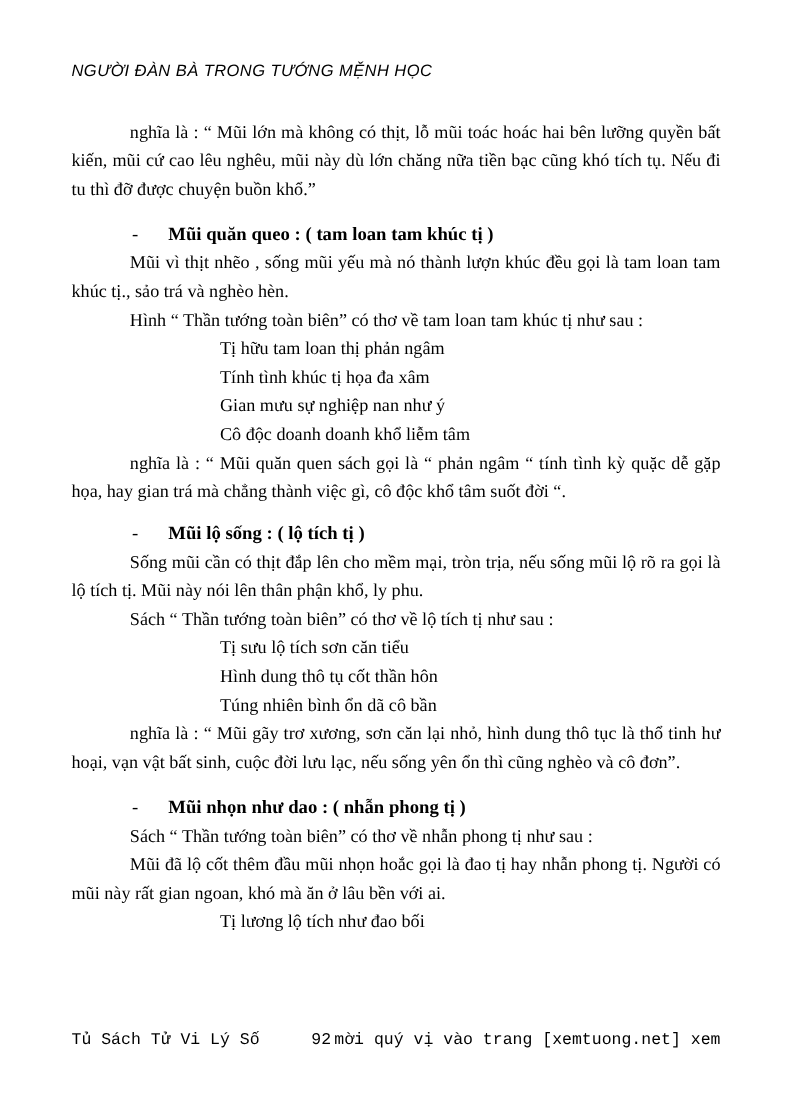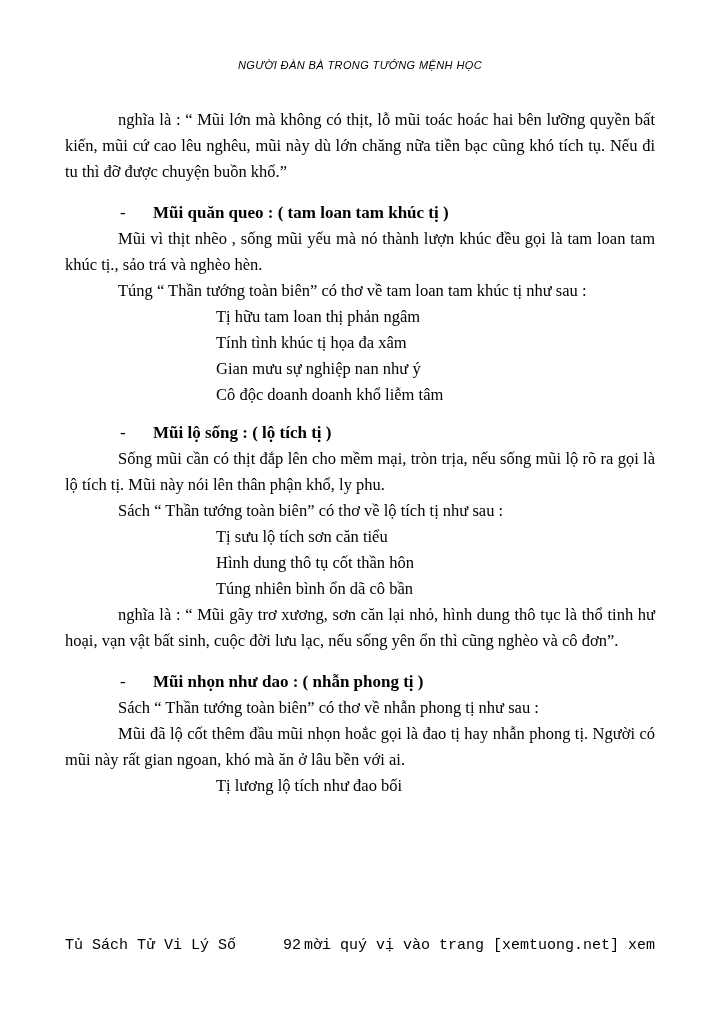--- a/index.html
+++ b/index.html
@@ -14,24 +14,24 @@
     font-family: "Liberation Serif", serif;
     font-size: 16.5px;
     line-height: 26px;
     overflow: hidden;
   }
   .content {
     padding: 0 62px 0 65px;
   }
   .doc-header {
     margin-top: 55px;
-    text-align: center;
+    text-align: left;
     font-family: "Liberation Sans", sans-serif;
     font-style: italic;
-    font-size: 11px;
+    font-size: 15px;
     letter-spacing: 0.4px;
     line-height: 20px;
   }
   p.body-par {
     text-align: justify;
     text-indent: 53px;
   }
   .p-intro { margin-top: 32px; }
   .sec-head {
     font-weight: bold;
@@ -39,21 +39,21 @@
     font-size: 17px;
   }
   .sec-head .dash {
     display: inline-block;
     width: 33px;
     font-weight: normal;
   }
   .mt-15 { margin-top: 15px; }
   .mt-24 { margin-top: 12px; }
   .poem { margin-left: 135px; }
-  .poem div { line-height: 26px; margin-left: 16px; }
+  .poem div { line-height: 26px; }
   .doc-footer {
     position: absolute;
     top: 936px;
     left: 65px;
     right: 62px;
     display: flex;
     justify-content: space-between;
     align-items: baseline;
     font-family: Liberation Mono, monospace;
     font-size: 15px;
@@ -66,27 +66,28 @@
 
 <div class="page">
   <div class="content">
 
     <div class="doc-header">NGƯỜI ĐÀN BÀ TRONG TƯỚNG MỆNH HỌC</div>
 
     <p class="body-par p-intro">nghĩa là : “ Mũi lớn mà không có thịt, lỗ mũi toác hoác hai bên lưỡng quyền bất kiến, mũi cứ cao lêu nghêu, mũi này dù lớn chăng nữa tiền bạc cũng khó tích tụ. Nếu đi tu thì đỡ được chuyện buồn khổ.”</p>
 
     <p class="sec-head mt-15"><span class="dash">-</span><span>Mũi quăn queo : ( tam loan tam khúc tị )</span></p>
     <p class="body-par">Mũi vì thịt nhẽo , sống mũi yếu mà nó thành lượn khúc đều gọi là tam loan tam khúc tị., sảo trá và nghèo hèn.</p>
-    <p class="body-par">Túng “ Thần tướng toàn biên” có thơ về tam loan tam khúc tị như sau :</p>
+    <p class="body-par">Hình “ Thần tướng toàn biên” có thơ về tam loan tam khúc tị như sau :</p>
     <div class="poem">
       <div>Tị hữu tam loan thị phản ngâm</div>
       <div>Tính tình khúc tị họa đa xâm</div>
       <div>Gian mưu sự nghiệp nan như ý</div>
       <div>Cô độc doanh doanh khổ liễm tâm</div>
     </div>
+    <p class="body-par">nghĩa là : “ Mũi quăn quen sách gọi là “ phản ngâm “ tính tình kỳ quặc dễ gặp họa, hay gian trá mà chẳng thành việc gì, cô độc khổ tâm suốt đời “.</p>
 
     <p class="sec-head mt-24"><span class="dash">-</span><span>Mũi lộ sống : ( lộ tích tị )</span></p>
     <p class="body-par">Sống mũi cần có thịt đắp lên cho mềm mại, tròn trịa, nếu sống mũi lộ rõ ra gọi là lộ tích tị. Mũi này nói lên thân phận khổ, ly phu.</p>
     <p class="body-par">Sách “ Thần tướng toàn biên” có thơ về lộ tích tị như sau :</p>
     <div class="poem">
       <div>Tị sưu lộ tích sơn căn tiểu</div>
       <div>Hình dung thô tụ cốt thần hôn</div>
       <div>Túng nhiên bình ổn dã cô bần</div>
     </div>
     <p class="body-par">nghĩa là : “ Mũi gãy trơ xương, sơn căn lại nhỏ, hình dung thô tục là thổ tinh hư hoại, vạn vật bất sinh, cuộc đời lưu lạc, nếu sống yên ổn thì cũng nghèo và cô đơn”.</p>

